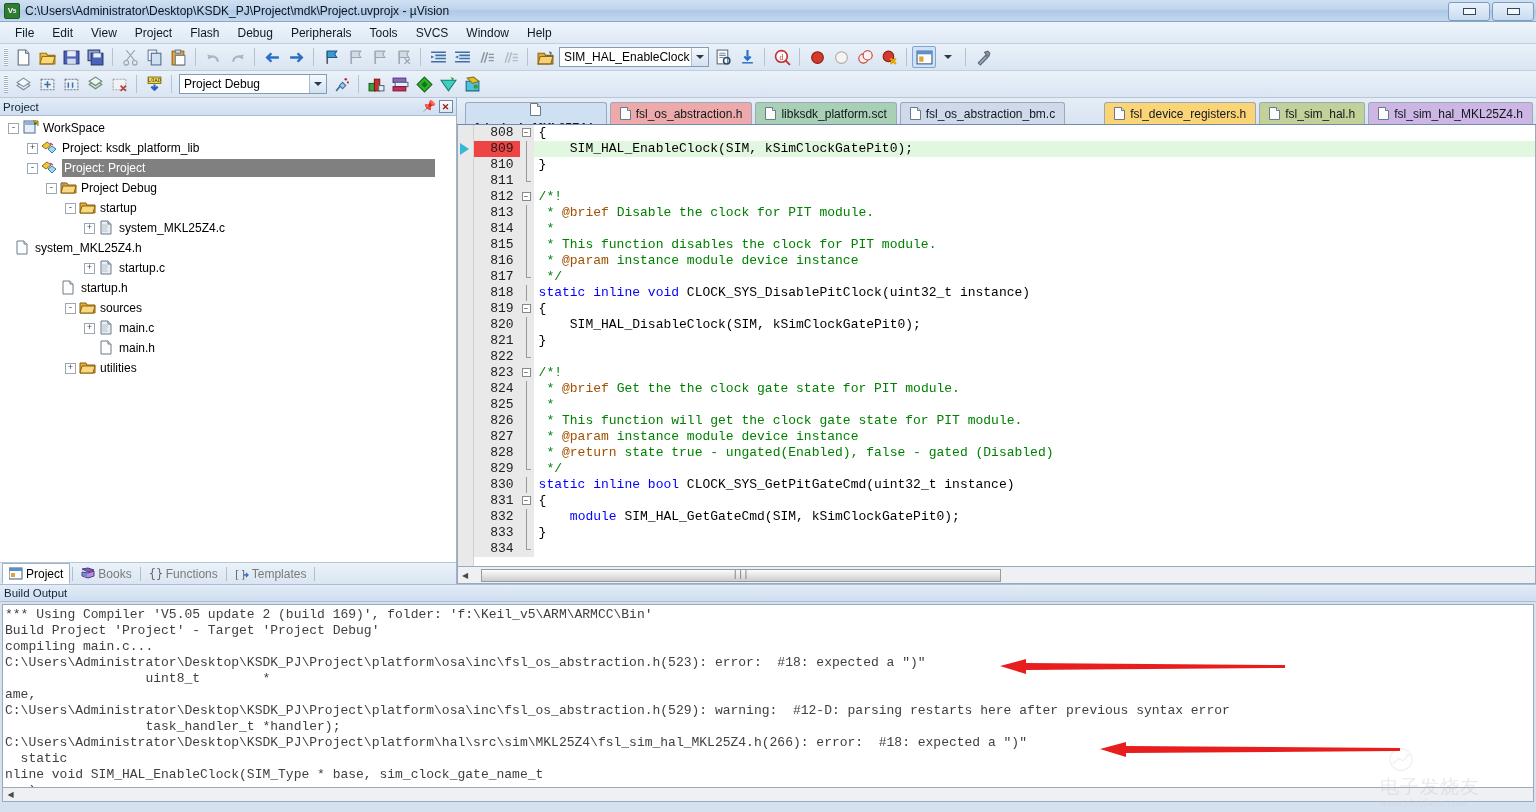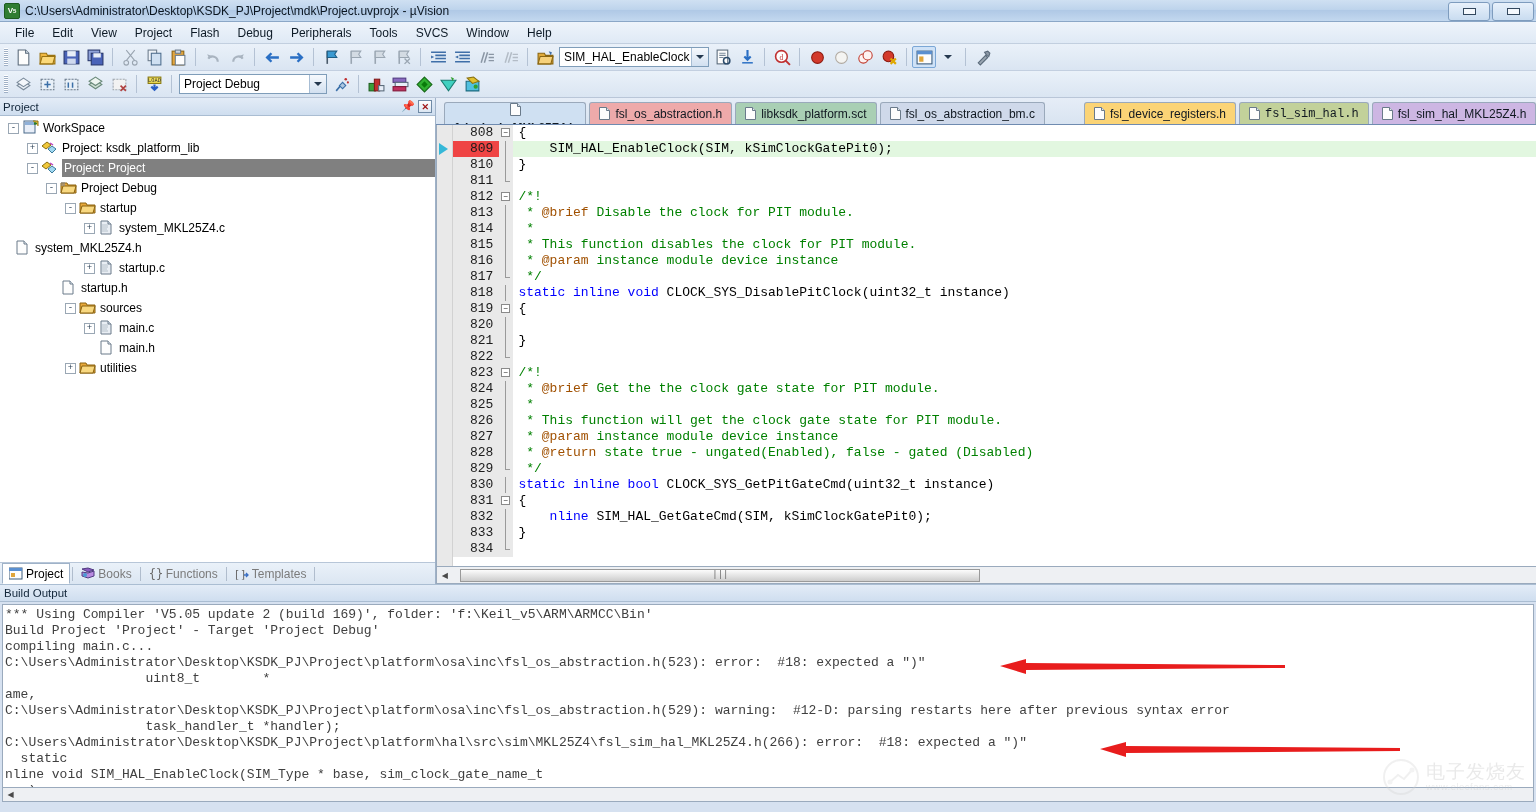--- a/index.html
+++ b/index.html
@@ -163,21 +163,21 @@
     font-family:"Liberation Mono", monospace; font-size:13px; line-height:16px;
     overflow:hidden; position:relative; padding:2px 0 0 2px; white-space:pre;
   }
   .bline { height:16px; white-space:pre; color:#404040; }
   .build-hscroll { height:14px; background:#eef0f3; border:1px solid #9aaabd; border-top:none; margin:0 2px;
       display:flex;align-items:center; }
   .arrow-ann { position:absolute; height:14px; pointer-events:none; }
 
   .watermark {
     position:absolute; right:6px; bottom:4px; width:150px; height:62px;
-    opacity:0.30; color:#8a8a8a; display:flex; align-items:center; gap:4px;
+    opacity:0.30; color:#8a8a8a; display:flex; gap:4px;flex-direction:column;
   }
   .wm-text { font-size:19px; color:#b9b9b9; letter-spacing:1px; line-height:1.05; }
   .wm-sub { font-size:9.5px; color:#c2c2c2; letter-spacing:0.5px; }
 </style>
 </head>
 <body>
 
 <div id="app">
 
   <div class="titlebar">
@@ -699,21 +699,21 @@
               </svg></span>
             <span>fsl_os_abstraction_bm.c</span>
           </div>
           <div class="edtab" style="background: rgb(251, 212, 118); margin-left: 36px;">
             <span class="fico"><svg width="11" height="13" viewBox="0 0 11 13">
                 <path d="M0.5 0.5h7l3 3v9h-10z" fill="#fdfdfd" stroke="#6a7a8a"></path>
                 <path d="M7.5 0.5v3h3" fill="#dfe7ef" stroke="#6a7a8a"></path>
               </svg></span>
             <span>fsl_device_registers.h</span>
           </div>
-          <div class="edtab" style="background: rgb(194, 209, 154); font-family: Liberation Mono, monospace;">
+          <div class="edtab" style="background: rgb(194, 209, 154);">
             <span class="fico"><svg width="11" height="13" viewBox="0 0 11 13">
                 <path d="M0.5 0.5h7l3 3v9h-10z" fill="#fdfdfd" stroke="#6a7a8a"></path>
                 <path d="M7.5 0.5v3h3" fill="#dfe7ef" stroke="#6a7a8a"></path>
               </svg></span>
             <span>fsl_sim_hal.h</span>
           </div>
           <div class="edtab" style="background: rgb(205, 182, 227);">
             <span class="fico"><svg width="11" height="13" viewBox="0 0 11 13">
                 <path d="M0.5 0.5h7l3 3v9h-10z" fill="#fdfdfd" stroke="#6a7a8a"></path>
                 <path d="M7.5 0.5v3h3" fill="#dfe7ef" stroke="#6a7a8a"></path>
@@ -731,33 +731,33 @@
             <div class="cline"><span class="lnum">810</span><span class="fold"><i class="fline"></i></span><span class="ctext"><span>}</span></span></div>
             <div class="cline"><span class="lnum">811</span><span class="fold"><i class="fend"></i></span><span class="ctext"><span></span></span></div>
             <div class="cline"><span class="lnum">812</span><span class="fold"><i class="fbox">−</i></span><span class="ctext"><span class="cm">/*!</span></span></div>
             <div class="cline"><span class="lnum">813</span><span class="fold"><i class="fline"></i></span><span class="ctext"><span class="cm"> * </span><span class="tag">@brief</span><span class="cm"> Disable the clock for PIT module.</span></span></div>
             <div class="cline"><span class="lnum">814</span><span class="fold"><i class="fline"></i></span><span class="ctext"><span class="cm"> *</span></span></div>
             <div class="cline"><span class="lnum">815</span><span class="fold"><i class="fline"></i></span><span class="ctext"><span class="cm"> * This function disables the clock for PIT module.</span></span></div>
             <div class="cline"><span class="lnum">816</span><span class="fold"><i class="fline"></i></span><span class="ctext"><span class="cm"> * </span><span class="tag">@param</span><span class="cm"> instance module device instance</span></span></div>
             <div class="cline"><span class="lnum">817</span><span class="fold"><i class="fend"></i></span><span class="ctext"><span class="cm"> */</span></span></div>
             <div class="cline"><span class="lnum">818</span><span class="fold"><i class="fline"></i></span><span class="ctext"><span class="kw">static inline void</span><span> CLOCK_SYS_DisablePitClock(uint32_t instance)</span></span></div>
             <div class="cline"><span class="lnum">819</span><span class="fold"><i class="fbox">−</i></span><span class="ctext"><span>{</span></span></div>
-            <div class="cline"><span class="lnum">820</span><span class="fold"><i class="fline"></i></span></div>
+            <div class="cline"><span class="lnum">820</span><span class="fold"><i class="fline"></i></span><span class="ctext"><span>    SIM_HAL_DisableClock(SIM, kSimClockGatePit0);</span></span></div>
             <div class="cline"><span class="lnum">821</span><span class="fold"><i class="fline"></i></span><span class="ctext"><span>}</span></span></div>
             <div class="cline"><span class="lnum">822</span><span class="fold"><i class="fend"></i></span><span class="ctext"><span></span></span></div>
             <div class="cline"><span class="lnum">823</span><span class="fold"><i class="fbox">−</i></span><span class="ctext"><span class="cm">/*!</span></span></div>
             <div class="cline"><span class="lnum">824</span><span class="fold"><i class="fline"></i></span><span class="ctext"><span class="cm"> * </span><span class="tag">@brief</span><span class="cm"> Get the the clock gate state for PIT module.</span></span></div>
             <div class="cline"><span class="lnum">825</span><span class="fold"><i class="fline"></i></span><span class="ctext"><span class="cm"> *</span></span></div>
             <div class="cline"><span class="lnum">826</span><span class="fold"><i class="fline"></i></span><span class="ctext"><span class="cm"> * This function will get the clock gate state for PIT module.</span></span></div>
             <div class="cline"><span class="lnum">827</span><span class="fold"><i class="fline"></i></span><span class="ctext"><span class="cm"> * </span><span class="tag">@param</span><span class="cm"> instance module device instance</span></span></div>
             <div class="cline"><span class="lnum">828</span><span class="fold"><i class="fline"></i></span><span class="ctext"><span class="cm"> * </span><span class="tag">@return</span><span class="cm"> state true - ungated(Enabled), false - gated (Disabled)</span></span></div>
             <div class="cline"><span class="lnum">829</span><span class="fold"><i class="fend"></i></span><span class="ctext"><span class="cm"> */</span></span></div>
             <div class="cline"><span class="lnum">830</span><span class="fold"><i class="fline"></i></span><span class="ctext"><span class="kw">static inline bool</span><span> CLOCK_SYS_GetPitGateCmd(uint32_t instance)</span></span></div>
             <div class="cline"><span class="lnum">831</span><span class="fold"><i class="fbox">−</i></span><span class="ctext"><span>{</span></span></div>
-            <div class="cline"><span class="lnum">832</span><span class="fold"><i class="fline"></i></span><span class="ctext"><span>    </span><span class="kw">nline</span><span> SIM_HAL_GetGateCmd(SIM, kSimClockGatePit0);</span></span></div>
+            <div class="cline"><span class="lnum">832</span><span class="fold"><i class="fline"></i></span><span class="ctext"><span>    </span><span class="kw">module</span><span> SIM_HAL_GetGateCmd(SIM, kSimClockGatePit0);</span></span></div>
             <div class="cline"><span class="lnum">833</span><span class="fold"><i class="fline"></i></span><span class="ctext"><span>}</span></span></div>
             <div class="cline"><span class="lnum">834</span><span class="fold"><i class="fend"></i></span><span class="ctext"><span></span></span></div>
           </div>
       </div>
       <div class="hscroll-row">
         <div class="hs-arrow">◀</div>
         <div class="hs-track">
           <div class="hs-thumb">
               <i>|||</i>
             </div>

